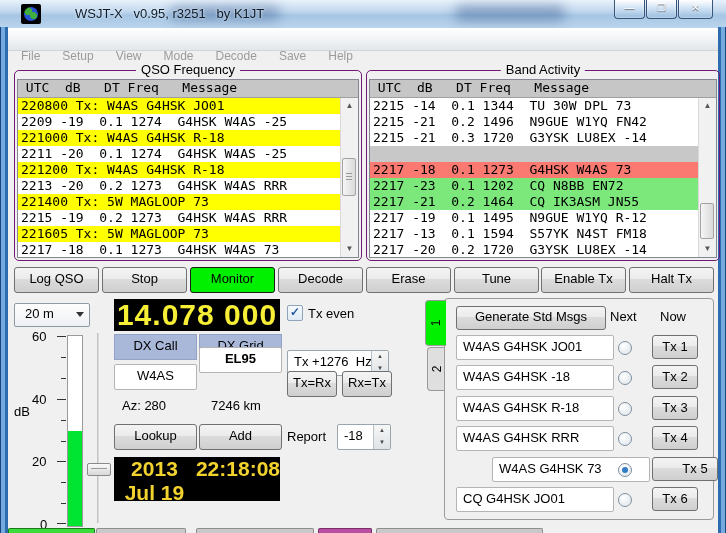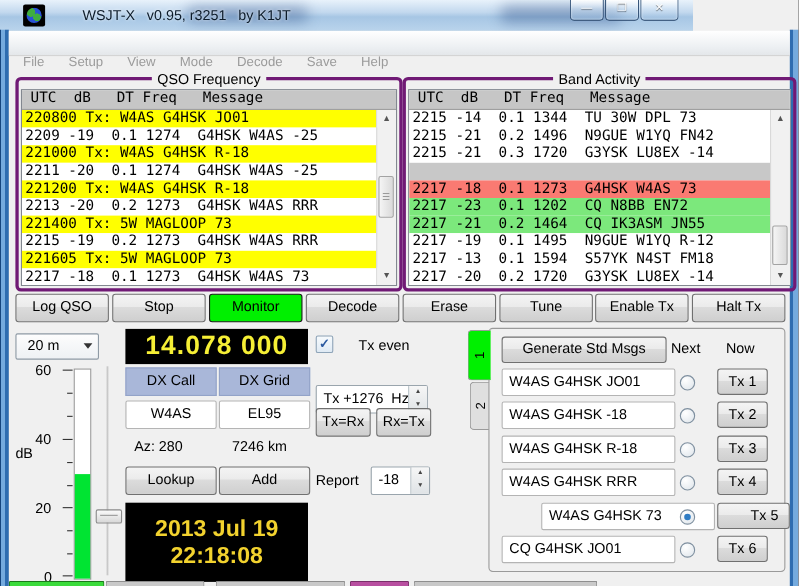--- a/index.html
+++ b/index.html
@@ -1,20 +1,20 @@
 <!DOCTYPE html>
 <html><head>
 <meta charset="utf-8">
 <style>
   html,body{margin:0;padding:0;background:#666;}
   .window{position:relative;width:726px;height:533px;overflow:hidden;
     font-family:"Liberation Sans",sans-serif;background:#f0f0f0;color:#000;}
 
   
-  .titlebar{position:absolute;left:0;top:0;width:630px;height:28px;
+  .titlebar{position:absolute;left:0;top:0;width:726px;height:28px;
     background:linear-gradient(180deg,#e8f2fb 0%,#c2d8ee 40%,#a6c6e4 55%,#bad4ec 100%);
     border-bottom:1px solid #7fa5c9;}
   .glass-smudge{position:absolute;background:rgba(25,60,120,.35);filter:blur(6px);border-radius:6px;}
   .app-icon{position:absolute;left:21px;top:4px;width:20px;height:20px;background:#000;border-radius:2px;}
   .app-icon .globe{position:absolute;left:3px;top:3px;width:14px;height:14px;border-radius:50%;
     background:radial-gradient(circle at 30% 30%,#3fae3f 0 28%,transparent 30%),
                radial-gradient(circle at 68% 62%,#3fae3f 0 26%,transparent 28%),
                radial-gradient(circle,#2853d6 0 100%);}
   .title-text{position:absolute;left:75px;top:6px;font-size:13px;white-space:pre;color:#0c1b2a;
     text-shadow:0 0 3px rgba(255,255,255,.9);}
@@ -31,21 +31,21 @@
     background:linear-gradient(90deg,#15457e 0 1px,#74aade 1px 5px,#2e6cb0 5px 8px);}
   .edge.left{left:0;} .edge.right{right:0;transform:scaleX(-1);}
 
   
   .menubar{position:absolute;left:8px;right:8px;top:28px;height:22px;
     background:linear-gradient(180deg,#ffffff,#eceff2 70%,#e4e7ea);
     border-bottom:1px solid #d4d4d4;display:flex;align-items:center;padding-left:10px;gap:16px;}
   .menu-item{font-size:12px;color:#9b9b9b;padding:1px 3px;margin-top:33px;}
 
   
-  .groupbox{position:absolute;border:3px solid #701a75;border-radius:5px;text-decoration:underline;}
+  .groupbox{position:absolute;border:1px solid #701a75;border-radius:5px;text-decoration:underline;}
   .group-title{position:absolute;top:-9px;left:50%;transform:translateX(-50%);
     background:#f0f0f0;padding:0 5px;font-size:13px;white-space:nowrap;}
   .dtable{position:absolute;left:2px;right:2px;top:8px;bottom:2px;border:1px solid #828790;background:#fff;}
   .thead{height:17px;line-height:17px;background:#c6c6c6;border-bottom:1px solid #9f9f9f;
     font:13px "DejaVu Sans Mono",monospace;white-space:pre;overflow:hidden;}
   .tbody{position:absolute;left:0;right:17px;top:18px;bottom:0;overflow:hidden;}
   .trow{height:16px;line-height:16px;font:13px "DejaVu Sans Mono",monospace;white-space:pre;
     padding-left:3px;overflow:hidden;}
   .hl-yellow{background:#ffff00;} .hl-white{background:#ffffff;}
   .hl-gray{background:#c8c8c8;} .hl-red{background:#fa7a72;} .hl-green{background:#7ce87c;}
@@ -64,25 +64,25 @@
     font-size:13px;text-align:center;line-height:22px;color:#000;}
   .tbtn{width:83px;top:267px;}
   .active-true{background:#00f000 !important;border-color:#1b1b1b;}
 
   
   .combo{position:absolute;left:14px;top:303px;width:64px;height:22px;border:1px solid #8e9aa5;border-radius:2px;
     background:linear-gradient(180deg,#fdfdfd,#eef1f4);font-size:13px;line-height:20px;padding-left:10px;}
   .combo .arrow{position:absolute;right:5px;top:8px;width:0;height:0;
     border-left:4px solid transparent;border-right:4px solid transparent;border-top:5px solid #333;}
   .lcd{position:absolute;background:#000;color:#f6ef35;text-align:center;}
-  .freq{left:114px;top:299px;width:166px;height:32px;font-size:24px;font-weight:bold;
+  .freq{left:114px;top:299px;width:166px;height:32px;font-size:30px;font-weight:bold;
     line-height:32px;white-space:pre;letter-spacing:1px;}
-  .clock{left:114px;top:457px;width:166px;height:72px;font-size:21px;font-weight:bold;color:#f2d22e;
-    display:flex;flex-direction:column;justify-content:center;gap:1px;}
-  .checkbox-row{position:absolute;left:287px;top:305px;display:flex;align-items:center;gap:23px;}
+  .clock{left:114px;top:457px;width:166px;height:44px;font-size:21px;font-weight:bold;color:#f2d22e;
+    display:flex;flex-direction:row;justify-content:center;gap:1px;}
+  .checkbox-row{position:absolute;left:287px;top:305px;display:flex;align-items:center;gap:5px;}
   .cbox{width:14px;height:14px;border:1px solid #8ea4b8;border-radius:2px;
     background:linear-gradient(180deg,#f6fafd,#dfeaf4);position:relative;font-size:12px;line-height:13px;
     text-align:center;color:#2c5aa0;font-weight:bold;}
   .cbox.sel-true::after{content:"✓";}
   .lbl13{font-size:13px;}
   .hdr-chip{position:absolute;width:81px;height:24px;background:#a9b7d9;border:1px solid #93a3c8;
     font-size:13px;text-align:center;line-height:22px;}
   .field{position:absolute;width:81px;height:24px;background:#fff;border:1px solid #b4b4b4;border-radius:2px;
     font-size:13px;text-align:center;line-height:22px;}
   .spin{position:absolute;height:24px;background:#fff;border:1px solid #9aa5ad;border-radius:2px;}
@@ -243,21 +243,21 @@
   <div class="lcd freq">14.078 000</div>
 
   <div class="checkbox-row">
     <div class="cbox sel-true"></div>
     <span class="lbl13">Tx even</span>
   </div>
 
   <div class="hdr-chip" style="left:114px;top:334px;">DX Call</div>
   <div class="hdr-chip" style="left:199px;top:334px;">DX Grid</div>
   <div class="field" style="left:114px;top:364px;">W4AS</div>
-  <div class="field" style="left:199px;top:364px;">EL95</div>
+  <div class="field" style="left:199px;top:347px;font-weight:bold;">EL95</div>
   <span class="lbl13" style="position:absolute;left:122px;top:398px;">Az: 280</span>
   <span class="lbl13" style="position:absolute;left:211px;top:398px;">7246 km</span>
 
   <div class="spin" style="left:287px;top:350px;width:100px;">
     <span class="spin-text">Tx +1276  Hz</span>
     <div class="spin-btns">
         <div class="sb-up">▲</div>
         <div class="sb-dn">▼</div>
       </div>
   </div>

